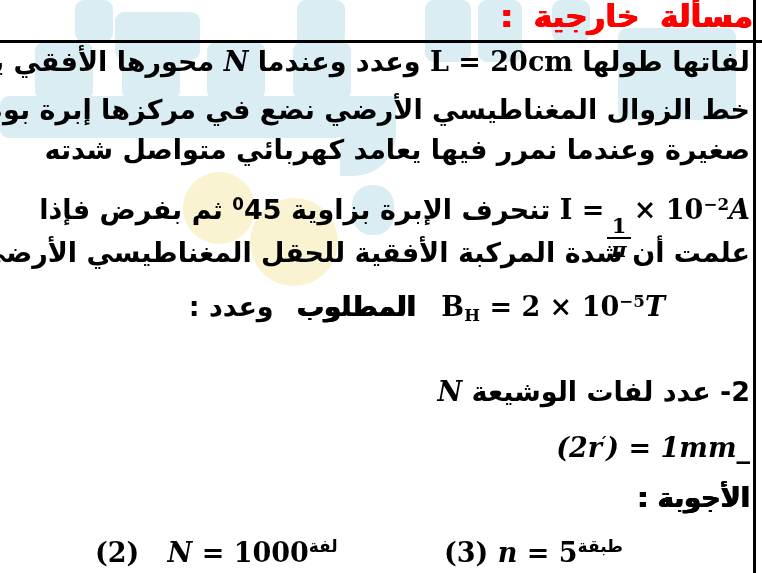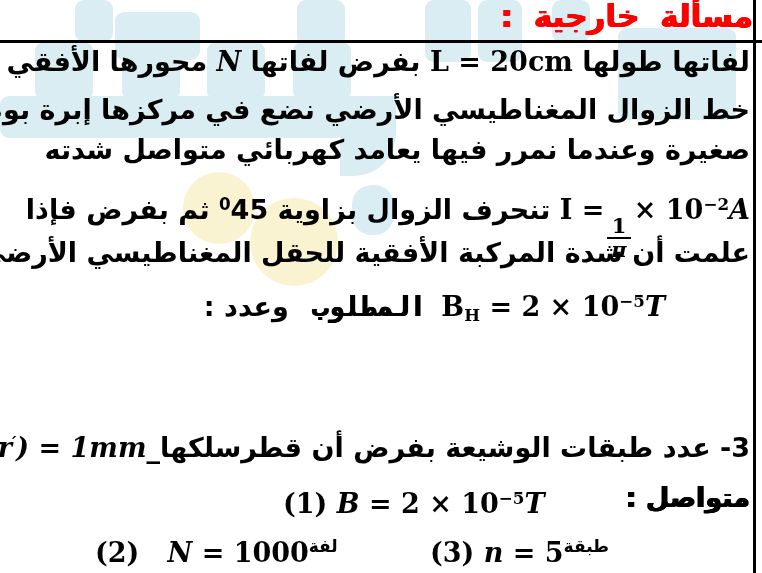--- a/index.html
+++ b/index.html
@@ -26,21 +26,21 @@
   .it{font-style:italic;}
   sup{font-size:0.62em;vertical-align:9px;}
   sub{font-size:0.62em;vertical-align:-5px;}
   .frac{display:inline-flex;flex-direction:column;align-items:center;vertical-align:-14px;
         line-height:1.05;font-size:0.78em;margin:0 3px;}
   .frac .den{border-top:2.5px solid #000;padding:0 4px;font-style:italic;}
   .deg{direction:ltr;unicode-bidi:embed;display:inline-block;}
   .unit{font-size:17px;vertical-align:10px;font-family:"DejaVu Sans",sans-serif;margin-right:2px;margin-top:43px;}
   .flexline{display:flex;justify-content:space-between;align-items:baseline;}
   .abs{position:absolute;}
-  .gap2{margin:0 6px 0 14px;font-family:Liberation Mono, monospace;}
+  .gap2{margin:0 16px 0 14px;}
 </style>
 </head>
 <body>
 
 <div class="page">
 
   <div class="wm blue" style="left:75px;top:0;width:38px;height:42px"></div>
   <div class="wm blue" style="left:115px;top:12px;width:85px;height:48px"></div>
   <div class="wm blue" style="left:297px;top:0;width:48px;height:46px"></div>
   <div class="wm blue" style="left:425px;top:0;width:46px;height:62px"></div>
@@ -58,88 +58,83 @@
   <div class="wm yellow" style="left:250px;top:198px;width:88px;height:88px"></div>
 
   <div class="vline"></div>
   <div class="hline"></div>
 
   <div class="title">مسألة خارجية :</div>
 
   <div class="line" style="top:44px">
     <span>لفاتها طولها</span>
     <span class="math">L = 20cm</span>
-    <span>بفرض لفاتها</span>
+    <span>وعدد وعندما</span>
     <span class="math it">N</span>
     <span>محورها الأفقي يعامد</span>
   </div>
 
   <div class="line" style="top:92px">
     <span>خط الزوال المغناطيسي الأرضي نضع في مركزها إبرة بوصلة</span>
   </div>
 
   <div class="line" style="top:132px">
     <span>صغيرة وعندما نمرر فيها يعامد كهربائي متواصل شدته</span>
   </div>
 
   <div class="line" style="top:186px">
     <span class="math" dir="ltr">
       <span>I =</span><span class="frac">
           <span class="num">1</span>
           <span class="den">π</span>
         </span><span>×</span>
       <span><span>10</span><sup>−2</sup><i>A</i></span>
     </span>
-    <span>تنحرف الزوال بزاوية</span>
+    <span>تنحرف الإبرة بزاوية</span>
     <span class="deg"><sup>0</sup><span>45</span></span>
     <span>ثم بفرض فإذا</span>
   </div>
 
   <div class="line" style="top:235px">
     <span>علمت أن شدة المركبة الأفقية للحقل المغناطيسي الأرضي</span>
   </div>
 
   <div class="line" style="top:283px;padding-right:85px">
     <span class="math" dir="ltr">
       <span>B</span><sub>H</sub>
       <span>= 2 ×</span>
       <span><span>10</span><sup>−5</sup><i>T</i></span>
     </span>
     <span class="kufi gap2">المطلوب</span>
     <span>وعدد :</span>
   </div>
 
 
+  <div class="line" style="top:374px">
+    <span>2-</span>
+    <span>عدد لفات الوشيعة</span>
+    <span class="math it">N</span>
+  </div>
 
   <div class="line flexline" style="top:424px;left:5px">
-    <span>
-      <span>3-</span>
-      <span>عدد طبقات الوشيعة بفرض أن قطرسلكها</span>
-    </span>
     <span class="math it" dir="ltr">
       <span>(2r</span><sup>′</sup><span>)</span><span> = </span><span>1mm</span><span>_</span>
     </span>
   </div>
 
   <div class="line" style="top:480px">
-    <span class="kufi">متواصل :</span>
-    <span class="math abs" dir="ltr" style="left:283px;top:0">
-      <span>(1)</span>
-      <i>B</i>
-      <span>= 2 ×</span>
-      <span><span>10</span><sup>−5</sup><i>T</i></span>
-    </span>
+    <span class="kufi">الأجوبة :</span>
   </div>
 
   <div class="line" style="top:528px">
     <span class="math abs" dir="ltr" style="left:95px;top:0">
       <span>(2)</span>&nbsp;&nbsp;
       <i>N</i>
       <span>= 1000</span><span class="unit">لفة</span>
     </span>
-    <span class="math abs" dir="ltr" style="left:430px;top:0">
+    <span class="math abs" dir="ltr" style="left:444px;top:0">
       <span>(3)</span>
       <i>n</i>
       <span>= 5</span><span class="unit">طبقة</span>
     </span>
   </div>
 
 </div>
 
 </body></html>

